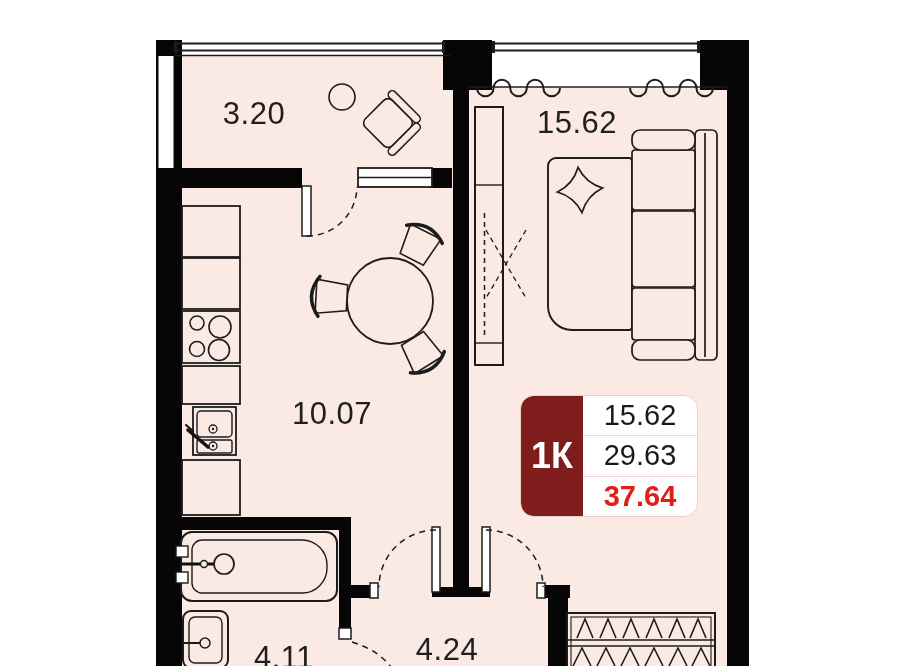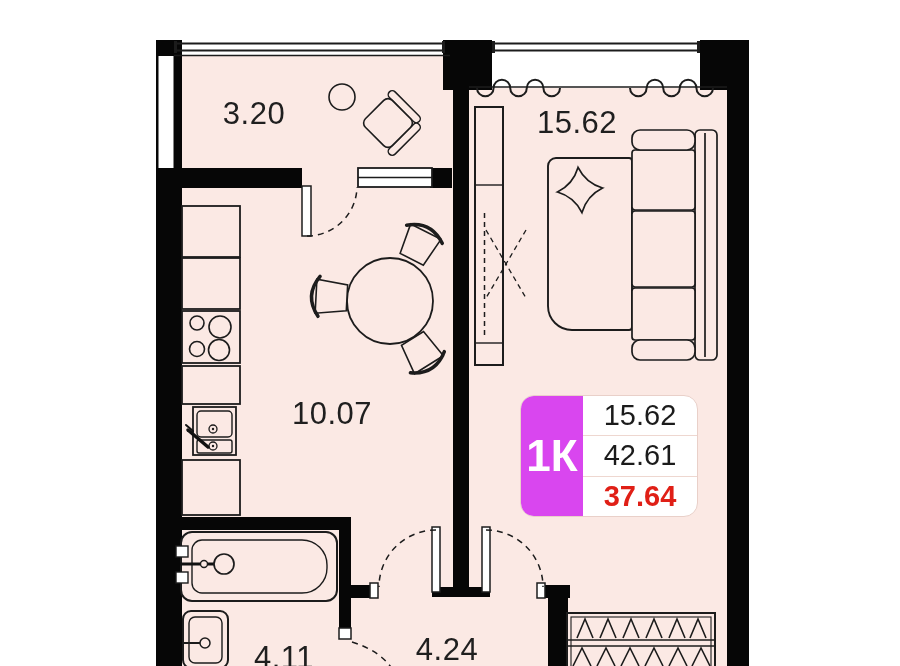--- a/index.html
+++ b/index.html
@@ -4,22 +4,22 @@
 <style>
   html,body{margin:0;padding:0;background:#ffffff;}
   .stage{position:relative;width:900px;height:666px;overflow:hidden;background:#ffffff;
          font-family:"Liberation Sans", sans-serif;}
   .plan-svg{position:absolute;left:0;top:0;}
   .room-label{position:absolute;transform:translate(-50%,-50%);color:#1f1f1f;
               font-size:31px;letter-spacing:.5px;white-space:nowrap;}
   .badge{position:absolute;left:520px;top:395px;width:178px;height:122px;display:flex;
          background:#ffffff;border:1.5px solid #e9d0c9;border-radius:14px;overflow:hidden;
          box-sizing:border-box;}
-  .badge-type{width:62px;flex:0 0 62px;background:#d946ef;color:#ffffff;display:flex;
-              align-items:center;justify-content:center;font-size:44px;font-weight:bold;
+  .badge-type{width:62px;flex:0 0 62px;background:#7f1d1d;color:#ffffff;display:flex;
+              align-items:center;justify-content:center;font-size:36px;font-weight:bold;
               border-radius:12px 0 0 12px;}
   .badge-rows{flex:1;display:flex;flex-direction:column;}
   .badge-row{flex:1;display:flex;align-items:center;justify-content:center;
              font-size:29px;color:#1b1b1b;border-top:1.5px solid #eed7d0;}
   .badge-row:first-child{border-top:none;}
   .badge-row.total{color:#e01f16;font-weight:bold;text-align:center;}
 </style>
 </head>
 <body>
 
@@ -199,18 +199,18 @@
   <div class="room-label" style="left:254px;top:114px;">3.20</div>
   <div class="room-label" style="left:577px;top:123px;">15.62</div>
   <div class="room-label" style="left:332px;top:414px;text-align:center;">10.07</div>
   <div class="room-label" style="left:284px;top:658px;">4.11</div>
   <div class="room-label" style="left:447px;top:650px;">4.24</div>
 
   <div class="badge">
     <div class="badge-type">1К</div>
     <div class="badge-rows">
       <div class="badge-row">15.62</div>
-      <div class="badge-row">42.61</div>
+      <div class="badge-row">29.63</div>
       <div class="badge-row total">37.64</div>
     </div>
   </div>
 
 </div>
 
 </body></html>

